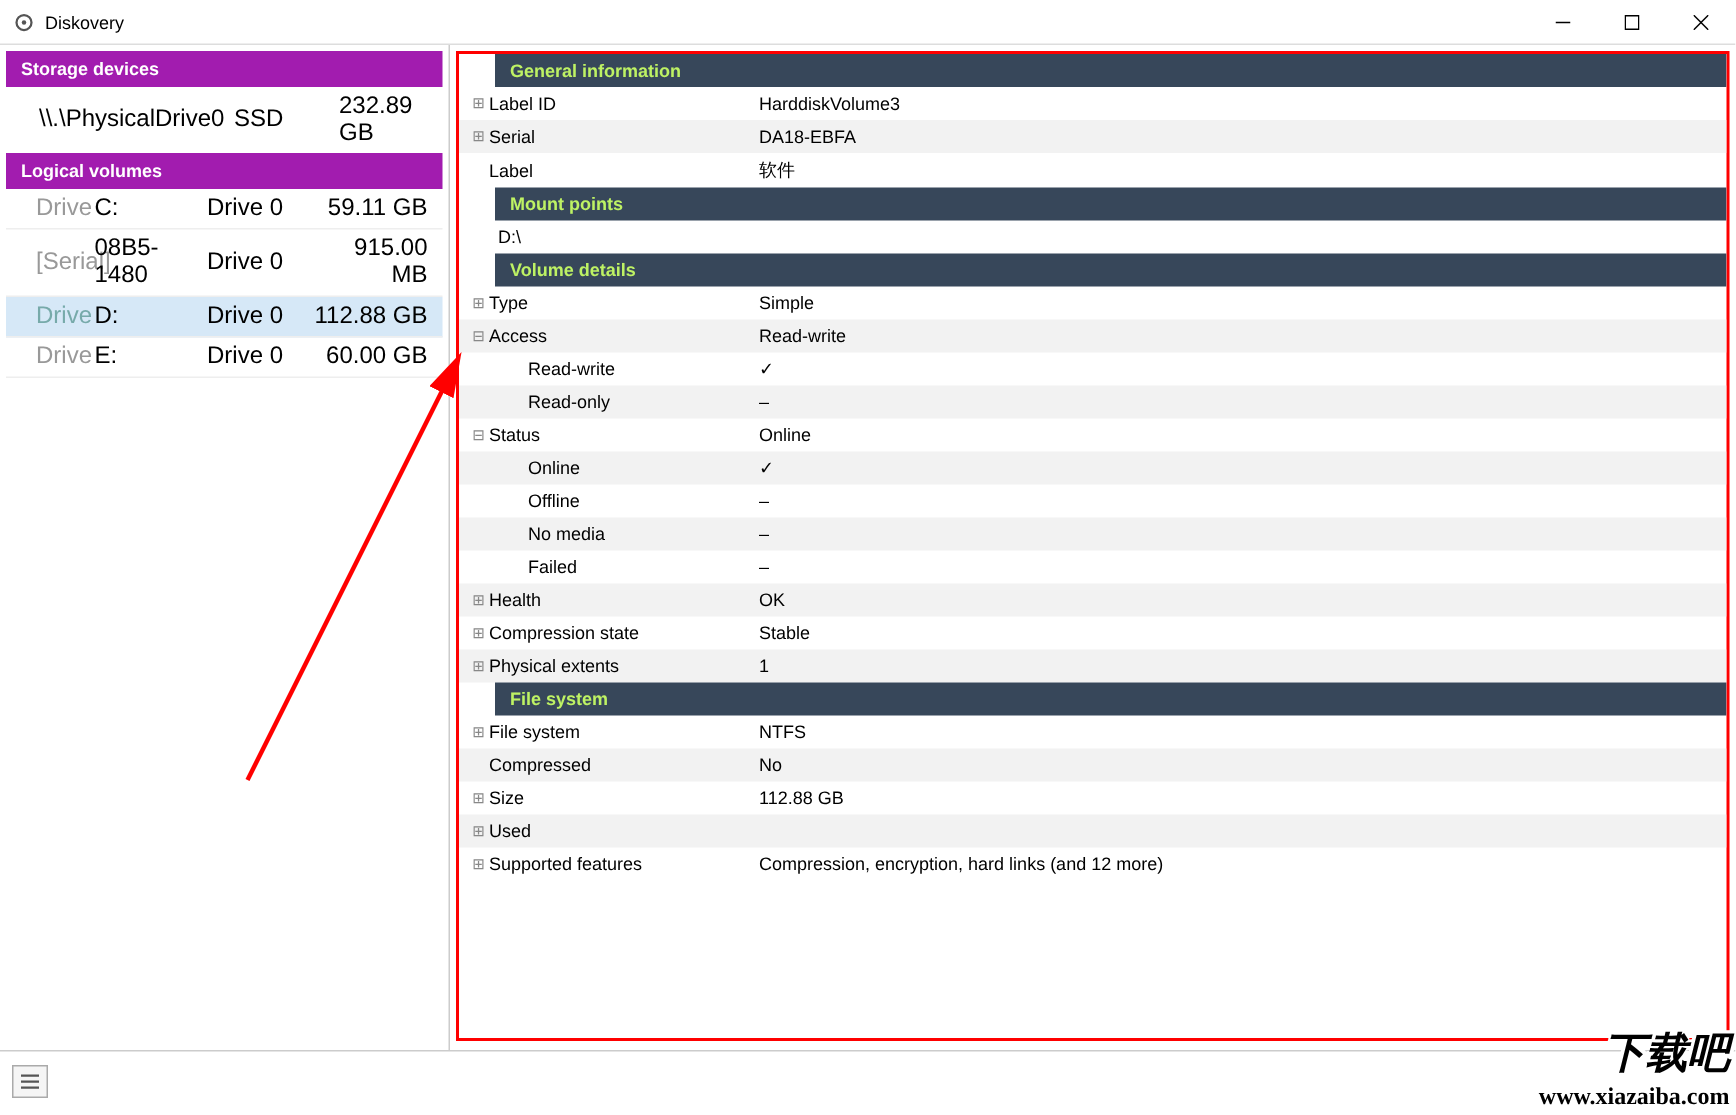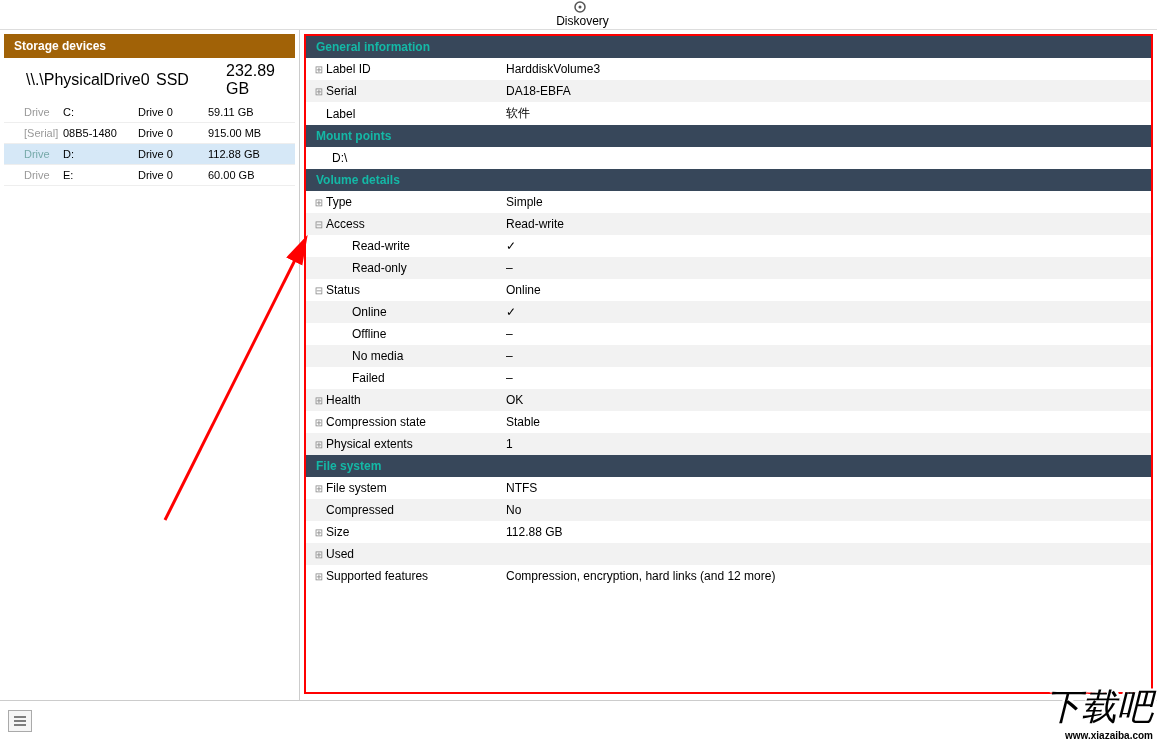--- a/index.html
+++ b/index.html
@@ -1,65 +1,65 @@
 <!DOCTYPE html>
 <html><head>
 <meta charset="utf-8">
 <style>
 * { box-sizing: border-box; margin: 0; padding: 0; font-family: "Segoe UI", Tahoma, sans-serif; }
 body { width: 1157px; height: 743px; background: #fff; font-size: 12px; color: #000; overflow: hidden; position: relative; }
 
 
-.titlebar { height: 30px; display: flex; align-items: center; padding: 0 0 0 8px; border-bottom: 1px solid #ddd; flex-direction: column; }
+.titlebar { height: 30px; display: flex; align-items: center; padding: 0 0 0 8px; border-bottom: 1px solid #ddd; }
 .titlebar .app-icon { width: 16px; height: 16px; margin-right: 6px; display: inline-flex; align-items: center; justify-content: center; }
 .titlebar .title { font-size: 12px; flex: 1; }
 .win-controls { display: flex; height: 100%; }
 .win-btn { width: 46px; height: 30px; display: flex; align-items: center; justify-content: center; cursor: pointer; }
 
 
 .main { display: flex; height: 670px; }
 
 
 .left { width: 300px; border-right: 1px solid #ccc; padding: 4px; display: flex; flex-direction: column; }
-.section-header { background: #a16207; color: #fff; font-weight: bold; padding: 5px 10px; font-size: 12px; }
+.section-header { background: #a21caf; color: #fff; font-weight: bold; padding: 5px 10px; font-size: 12px; }
 .dev-row { display: flex; align-items: center; padding: 4px 6px 4px 22px; font-size: 16px; }
 .dev-row .c1 { width: 130px; }
 .dev-row .c2 { width: 70px; }
 .dev-row .c3 { flex: 1; text-align: left; padding-right: 6px; }
-.vol-row { display: flex; align-items: center; padding: 4px 4px; font-size: 11px; border-bottom: 1px solid #eee; cursor: pointer; }
+.vol-row { display: flex; align-items: center; padding: 4px 4px; font-size: 16px; border-bottom: 1px solid #eee; cursor: pointer; }
 .vol-row .lbl { color: #999; width: 55px; padding-left: 16px; }
 .vol-row .letter { width: 75px; }
 .vol-row .drv { width: 70px; }
-.vol-row .sz { flex: 1; text-align: left; padding-right: 6px; }
+.vol-row .sz { flex: 1; text-align: right; padding-right: 6px; }
 .vol-row.selected { background: #d6e8f7; }
 .vol-row.selected .lbl { color: #7aa; }
 
 
 .right { flex: 1; padding: 4px; position: relative; }
 .right-inner { border: 2px solid #ff0000; height: 660px; overflow: hidden; }
-.detail-header { background: #37475a; color: #14b8a6; font-weight: bold; padding: 4px 10px; font-size: 12px; }
+.detail-header { background: #37475a; color: #bef264; font-weight: bold; padding: 4px 10px; font-size: 12px; margin-left: 24px; }
 .detail-row { display: flex; align-items: center; padding: 3px 6px 3px 6px; font-size: 12px; min-height: 22px; }
 .detail-row.alt { background: #f2f2f2; }
 .detail-row .expand { width: 14px; text-align: center; color: #888; font-size: 10px; cursor: pointer; }
 .detail-row .indent1 { width: 20px; }
 .detail-row .indent2 { width: 40px; }
 .detail-row .key { width: 180px; }
 .detail-row .val { flex: 1; }
 
 
 .bottombar { height: 40px; border-top: 1px solid #ccc; display: flex; align-items: center; padding: 0 8px; }
 .menu-btn { width: 24px; height: 22px; border: 1px solid #aaa; background: #f5f5f5; display: flex; align-items: center; justify-content: center; cursor: pointer; font-size: 14px; }
 
 
 .arrow-svg { position: absolute; left: 155px; top: 220px; pointer-events: none; z-index: 10; }
 
 
 .watermark { position: absolute; right: 0; bottom: 0; width: 140px; height: 60px; pointer-events: none; }
-.watermark .big { font-size: 36px; font-weight: 400; font-style: italic; color: #000; text-shadow: 2px 2px 0 #fff, -2px -2px 0 #fff, 2px -2px 0 #fff, -2px 2px 0 #fff; position: absolute; right: 4px; top: 0; }
-.watermark .url { font-size: 10px; color: #000; background: rgba(255,255,255,0.8); position: absolute; right: 4px; bottom: 2px; font-weight: bold; }
+.watermark .big { font-size: 28px; font-weight: 700; font-style: italic; color: #000; text-shadow: 2px 2px 0 #fff, -2px -2px 0 #fff, 2px -2px 0 #fff, -2px 2px 0 #fff; position: absolute; right: 4px; top: 0; }
+.watermark .url { font-size: 16px; color: #000; background: rgba(255,255,255,0.8); position: absolute; right: 4px; bottom: 2px; font-weight: bold; font-family: Liberation Serif, serif; }
 
 svg { display: block; }
 </style>
 </head>
 <body>
 
 <div class="titlebar">
   <span class="app-icon">
     <svg width="14" height="14" viewBox="0 0 14 14">
         <circle cx="7" cy="7" r="5" fill="none" stroke="#555" stroke-width="1.5"></circle>
@@ -90,20 +90,21 @@
 <div class="main">
 
   <div class="left">
     <div class="section-header">Storage devices</div>
     <div class="dev-row">
       <span class="c1">\\.\PhysicalDrive0</span>
       <span class="c2">SSD</span>
       <span class="c3">232.89 GB</span>
     </div>
 
+    <div class="section-header">Logical volumes</div>
 
     <div class="vol-row">
       <span class="lbl">Drive</span>
       <span class="letter">C:</span>
       <span class="drv">Drive 0</span>
       <span class="sz">59.11 GB</span>
     </div>
     <div class="vol-row">
       <span class="lbl">[Serial]</span>
       <span class="letter">08B5-1480</span>

